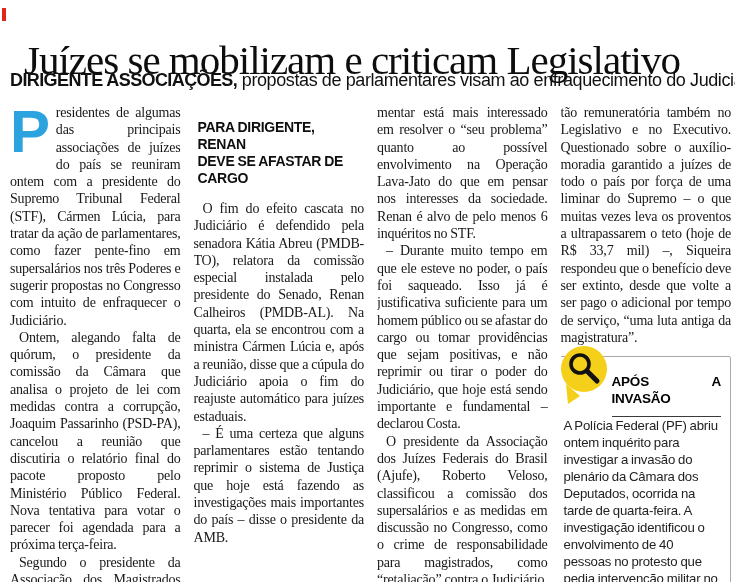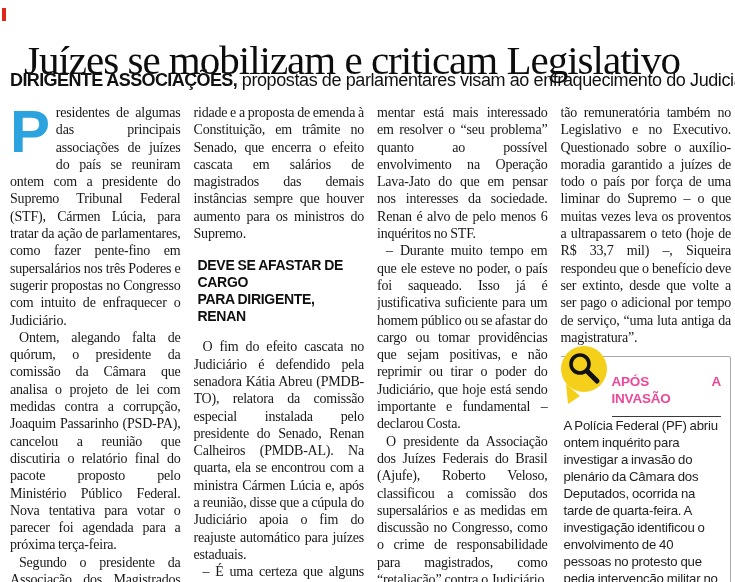--- a/index.html
+++ b/index.html
@@ -96,21 +96,21 @@
     margin-left: 48px;
     border-bottom: 1.5px solid #3a3a3a;
     padding-bottom: 8px;
     margin-top: 2px;
   }
   .infobox-title {
     font-family: "Liberation Sans", sans-serif;
     font-weight: bold;
     font-size: 13.5px;
     letter-spacing: -0.2px;
-    color: #ec4899;
+    color: #000000;
   }
   .infobox-body {
     margin: 14px 0 0 0;
     font-family: "Liberation Sans", sans-serif;
     font-size: 13.2px;
     line-height: 17px;
     letter-spacing: -0.2px;
     text-align: left;
     color: #222;
   }
@@ -131,24 +131,23 @@
 
   <div class="columns">
 
     <div class="col">
       <p><span class="dropcap">P</span><span>residentes de algumas das principais associações de juízes do país se reuniram ontem com a presidente do Supremo Tribunal Federal (STF), Cármen Lúcia, para tratar da ação de parlamentares, como fazer pente-fino em supersalários nos três Poderes e sugerir propostas no Congresso com intuito de enfraquecer o Judiciário.</span></p>
       <p class="indent">Ontem, alegando falta de quórum, o presidente da comissão da Câmara que analisa o projeto de lei com medidas contra a corrupção, Joaquim Passarinho (PSD-PA), cancelou a reunião que discutiria o relatório final do pacote proposto pelo Ministério Público Federal. Nova tentativa para votar o parecer foi agendada para a próxima terça-feira.</p>
       <p class="indent">Segundo o presidente da Associação dos Magistrados Brasileiros (AMB), João Ricardo Santos Costa, as iniciativas que preocupam são a inclusão, no pacote anticorrupção discutido na Câmara, do crime de responsabilidade para magistrados, possível anistia aos políticos que usaram caixa 2, o projeto de lei de abuso de auto-</p>
     </div>
 
     <div class="col">
-      <p>ridade e a proposta de emenda à Constituição, em trâmite no Senado, que encerra o efeito cascata em salários de magistrados das demais instâncias sempre que houver aumento para os ministros do Supremo.</p>
       <div class="subhead">
+        <div>PARA DIRIGENTE, RENAN</div>
         <div>DEVE SE AFASTAR DE CARGO</div>
-        <div>PARA DIRIGENTE, RENAN</div>
       </div>
       <p class="indent">O fim do efeito cascata no Judiciário é defendido pela senadora Kátia Abreu (PMDB-TO), relatora da comissão especial instalada pelo presidente do Senado, Renan Calheiros (PMDB-AL). Na quarta, ela se encontrou com a ministra Cármen Lúcia e, após a reunião, disse que a cúpula do Judiciário apoia o fim do reajuste automático para juízes estaduais.</p>
       <p class="indent">– É uma certeza que alguns parlamentares estão tentando reprimir o sistema de Justiça que hoje está fazendo as investigações mais importantes do país – disse o presidente da AMB.</p>
 
     </div>
 
     <div class="col">
       <p>mentar está mais interessado em resolver o “seu problema” quanto ao possível envolvimento na Operação Lava-Jato do que em pensar nos interesses da sociedade. Renan é alvo de pelo menos 6 inquéritos no STF.</p>
       <p class="indent">– Durante muito tempo em que ele esteve no poder, o país foi saqueado. Isso já é justificativa suficiente para um homem público ou se afastar do cargo ou tomar providências que sejam positivas, e não reprimir ou tirar o poder do Judiciário, que hoje está sendo importante e fundamental – declarou Costa.</p>
       <p class="indent">O presidente da Associação dos Juízes Federais do Brasil (Ajufe), Roberto Veloso, classificou a comissão dos supersalários e as medidas em discussão no Congresso, como o crime de responsabilidade para magistrados, como “retaliação” contra o Judiciário, que tem conduzido grandes operações como a Lava-Jato e a Zelotes.</p>

